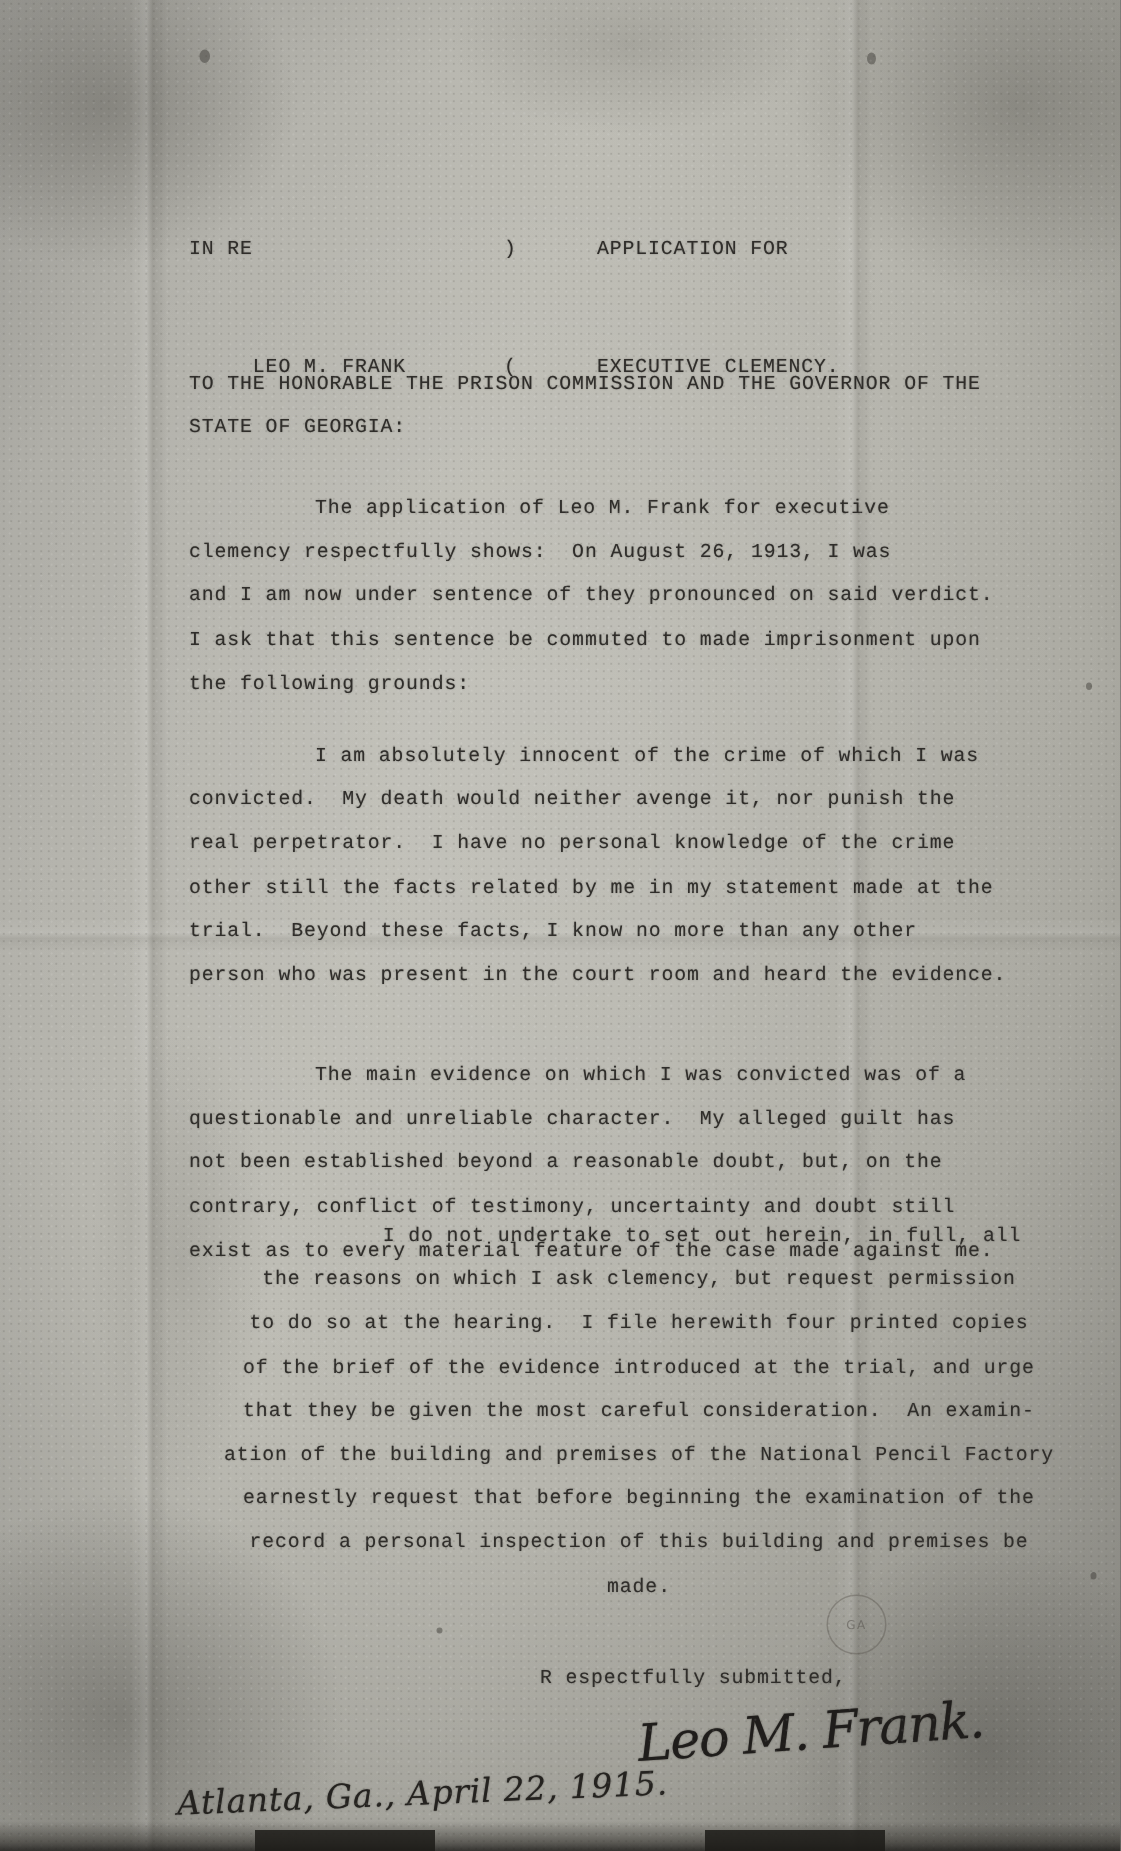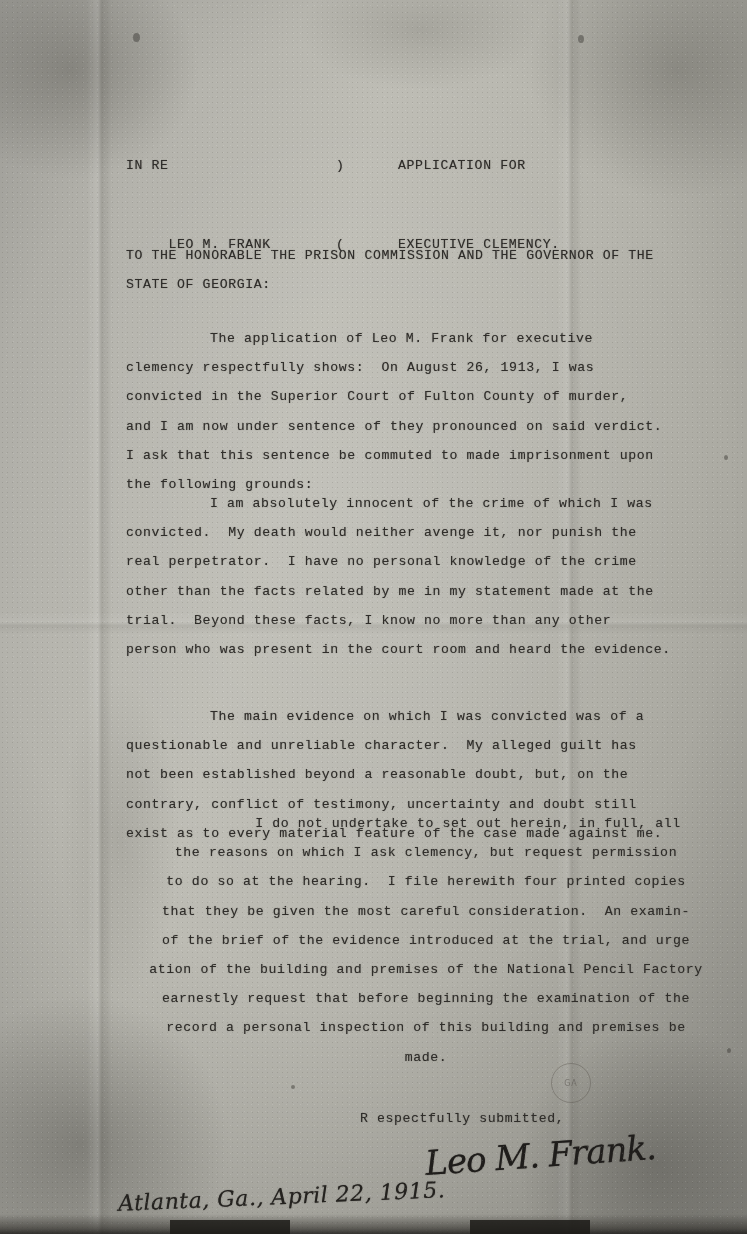--- a/index.html
+++ b/index.html
@@ -180,49 +180,48 @@
       <span class="col-brace">(</span>
       <span class="col-right">EXECUTIVE CLEMENCY.</span>
     </div>
 
     <div class="addr" id="addr1">TO THE HONORABLE THE PRISON COMMISSION AND THE GOVERNOR OF THE</div>
     <div class="addr" id="addr2">STATE OF GEORGIA:</div>
 
     <div class="para" id="p1">
       <span class="ln indent">The application of Leo M. Frank for executive</span>
       <span class="ln">clemency respectfully shows:  On August 26, 1913, I was</span>
-      <span class="ln">convicted in the Superior Court of Fulton County of murder,</span>
       <span class="ln">and I am now under sentence of they pronounced on said verdict.</span>
       <span class="ln">I ask that this sentence be commuted to made imprisonment upon</span>
       <span class="ln">the following grounds:</span>
     </div>
 
     <div class="para" id="p2">
       <span class="ln indent">I am absolutely innocent of the crime of which I was</span>
       <span class="ln">convicted.  My death would neither avenge it, nor punish the</span>
       <span class="ln">real perpetrator.  I have no personal knowledge of the crime</span>
-      <span class="ln">other than the facts related by me in my statement made at the</span>
+      <span class="ln">other still the facts related by me in my statement made at the</span>
       <span class="ln">trial.  Beyond these facts, I know no more than any other</span>
       <span class="ln">person who was present in the court room and heard the evidence.</span>
     </div>
 
     <div class="para" id="p3">
       <span class="ln indent">The main evidence on which I was convicted was of a</span>
       <span class="ln">questionable and unreliable character.  My alleged guilt has</span>
       <span class="ln">not been established beyond a reasonable doubt, but, on the</span>
       <span class="ln">contrary, conflict of testimony, uncertainty and doubt still</span>
       <span class="ln">exist as to every material feature of the case made against me.</span>
     </div>
 
     <div class="para" id="p4">
       <span class="ln indent">I do not undertake to set out herein, in full, all</span>
       <span class="ln">the reasons on which I ask clemency, but request permission</span>
       <span class="ln">to do so at the hearing.  I file herewith four printed copies</span>
+      <span class="ln">of the brief of the evidence introduced at the trial, and urge</span>
       <span class="ln">that they be given the most careful consideration.  An examin-</span>
-      <span class="ln">of the brief of the evidence introduced at the trial, and urge</span>
       <span class="ln">ation of the building and premises of the National Pencil Factory</span>
       <span class="ln">earnestly request that before beginning the examination of the</span>
       <span class="ln">record a personal inspection of this building and premises be</span>
       <span class="ln">made.</span>
     </div>
 
     <div id="closing">R espectfully submitted,</div>
   </div>
 
   <div id="signature">Leo M. Frank.</div>

